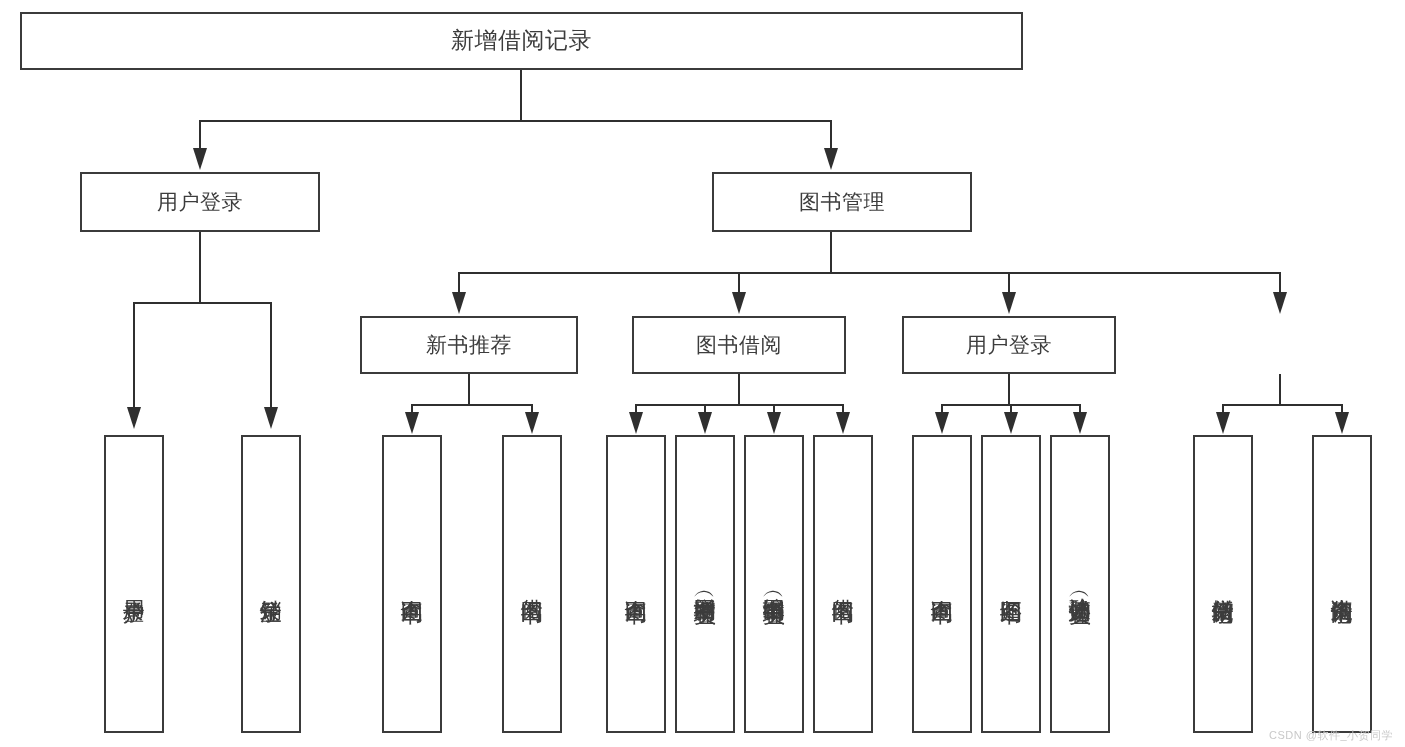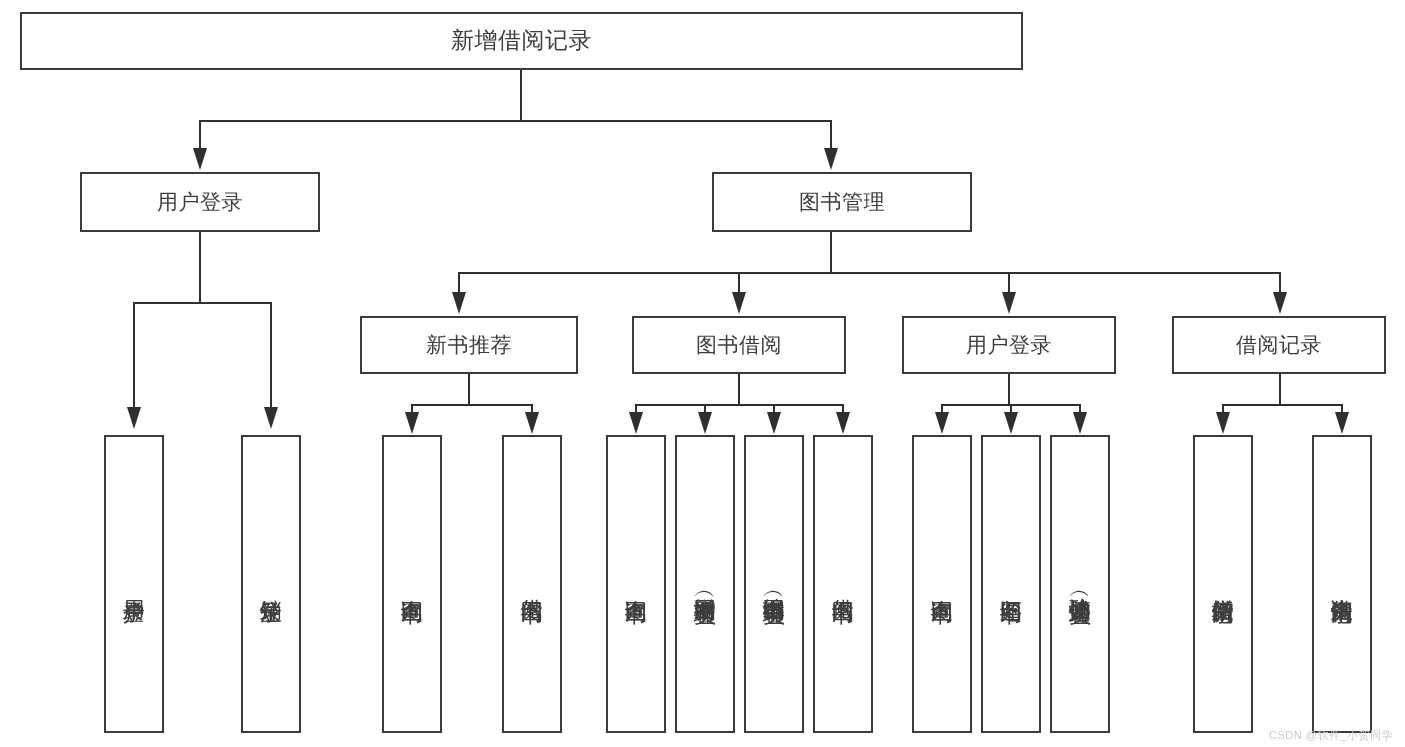--- a/index.html
+++ b/index.html
@@ -121,23 +121,20 @@
 
   <div class="node branch" style="left:360px; top:316px; width:218px; height:58px;">
     <span class="label">新书推荐</span>
   </div>
   <div class="node branch" style="left:632px; top:316px; width:214px; height:58px;">
     <span class="label">图书借阅</span>
   </div>
   <div class="node branch" style="left:902px; top:316px; width:214px; height:58px;">
     <span class="label">用户登录</span>
   </div>
-  <div class="node branch" style="left:1172px; top:316px; width:214px; height:58px;">
-    <span class="label">借阅记录</span>
-  </div>
 
   <div class="edge v" style="left:468px; top:374px; height:32px;"></div>
   <div class="edge h" style="left:411px; top:404px; width:121px;"></div>
   <div class="edge v" style="left:411px; top:404px; height:10px;"></div>
   <div class="edge v" style="left:531px; top:404px; height:10px;"></div>
   <div class="arrow" style="left:405px; top:412px;"></div>
   <div class="arrow" style="left:525px; top:412px;"></div>
 
   <div class="edge v" style="left:738px; top:374px; height:32px;"></div>
   <div class="edge h" style="left:635px; top:404px; width:209px;"></div>

